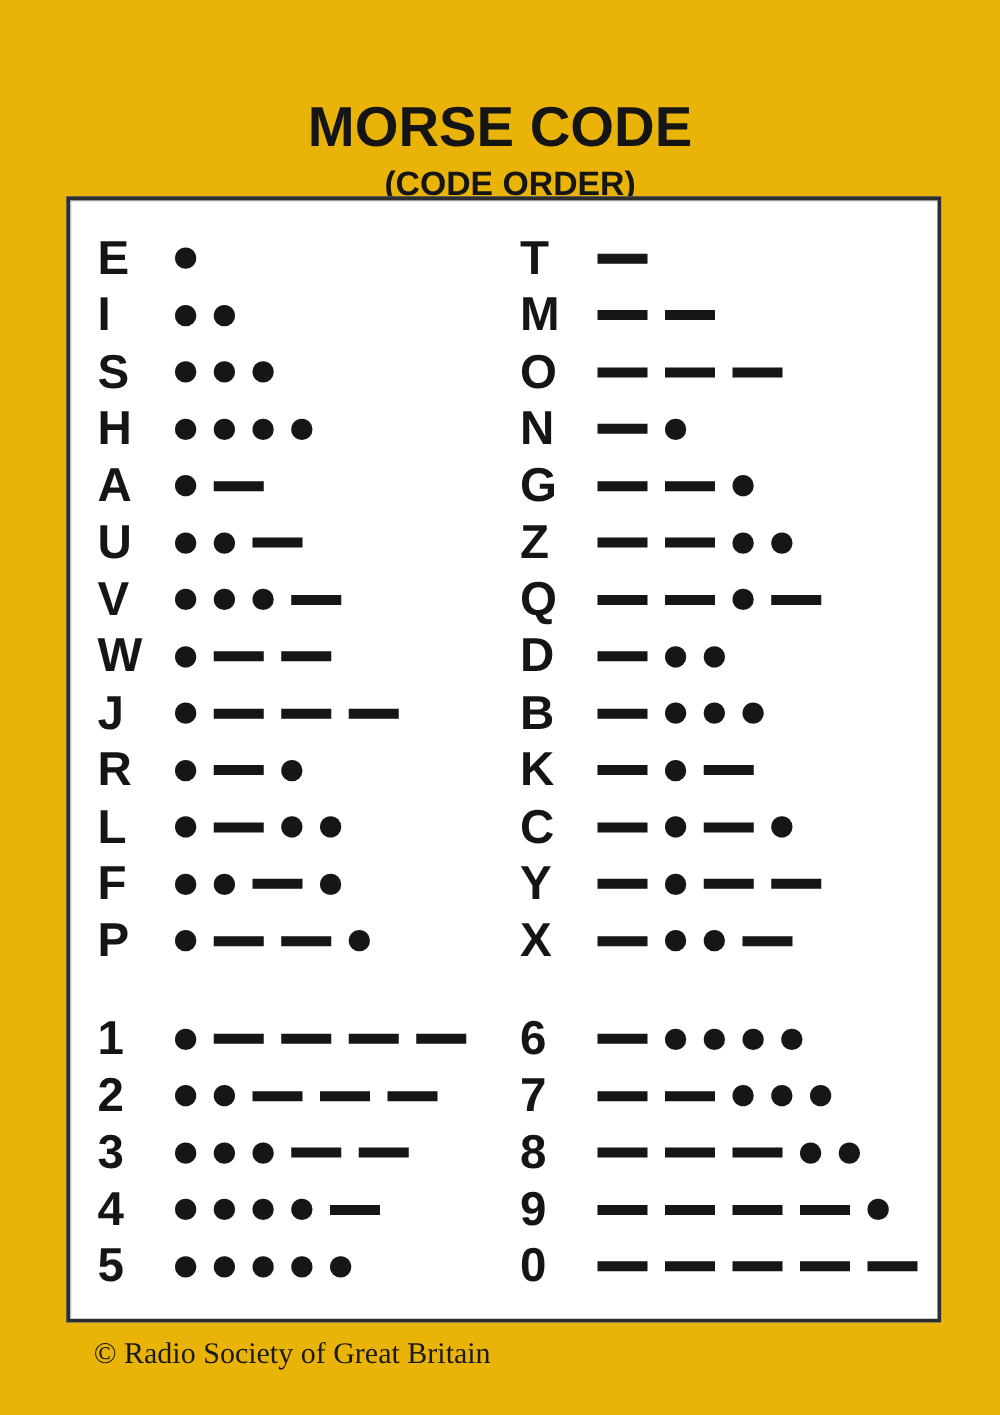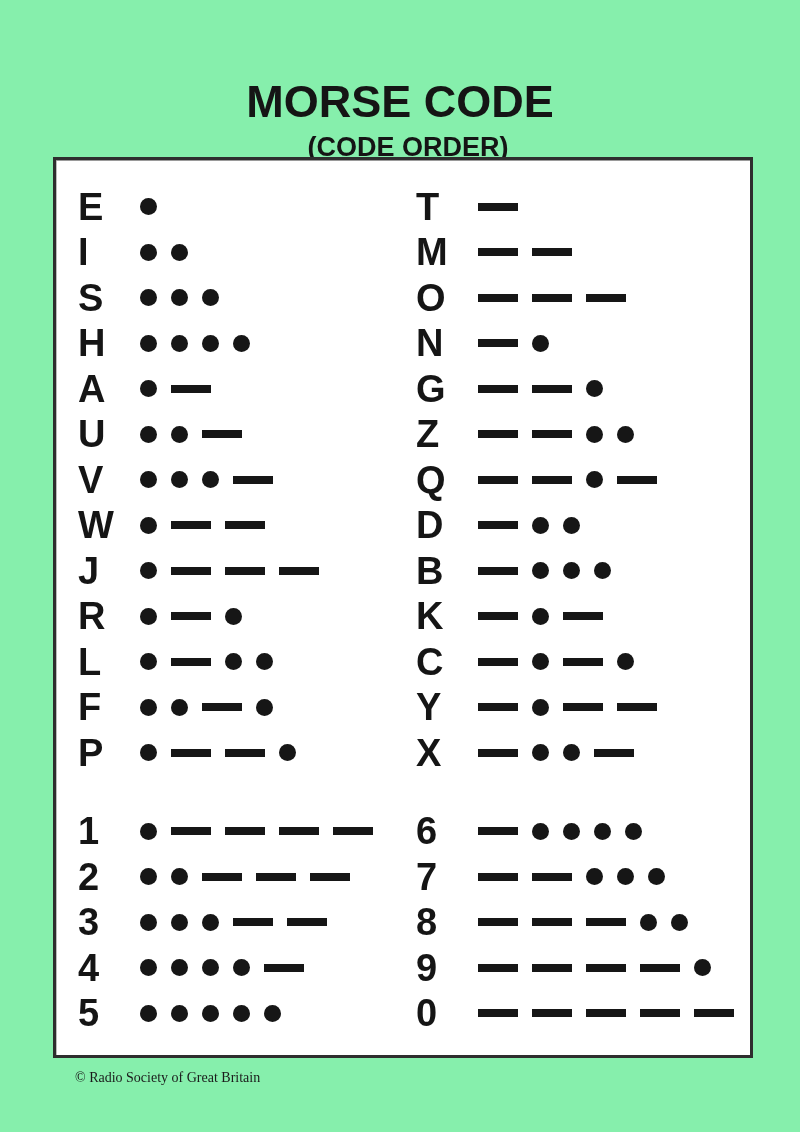--- a/index.html
+++ b/index.html
@@ -4,21 +4,21 @@
 <style>
   html, body {
     margin: 0;
     padding: 0;
     background: #ffffff;
   }
   .page {
     position: relative;
     width: 800px;
     height: 1132px;
-    background: #86efac;
+    background: #eab308;
     font-family: "Liberation Sans", sans-serif;
     overflow: hidden;
   }
   .title {
     position: absolute;
     top: 76px;
     left: 0;
     width: 100%;
     margin: 0;
     text-align: center;
@@ -82,21 +82,21 @@
   .dash {
     width: 40px;
     height: 8px;
     background: #161616;
   }
   .copyright {
     position: absolute;
     top: 1070px;
     left: 75px;
     font-family: "Liberation Serif", serif;
-    font-size: 14px;
+    font-size: 24px;
     color: #1a1a1a;
   }
 </style>
 </head>
 <body>
 
 <div class="page">
   <h1 class="title">MORSE CODE</h1>
   <h2 class="subtitle">(CODE ORDER)</h2>
 

